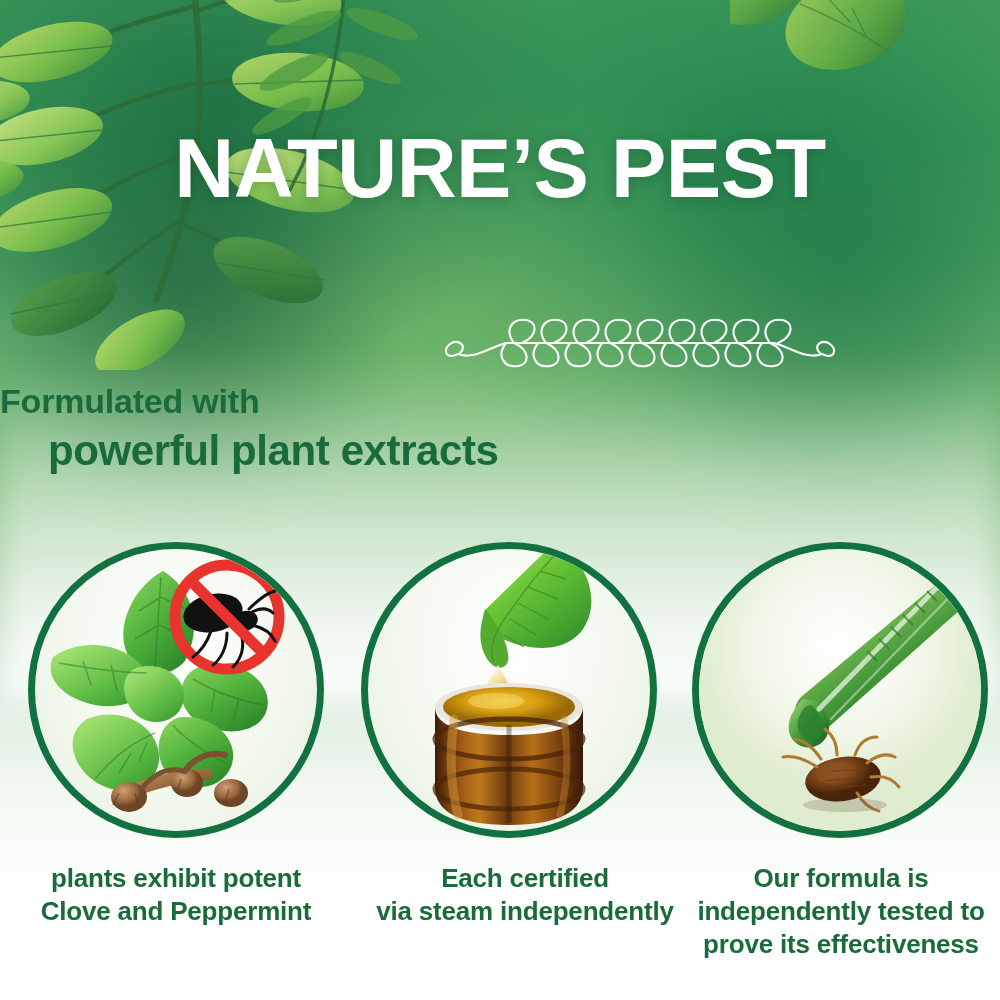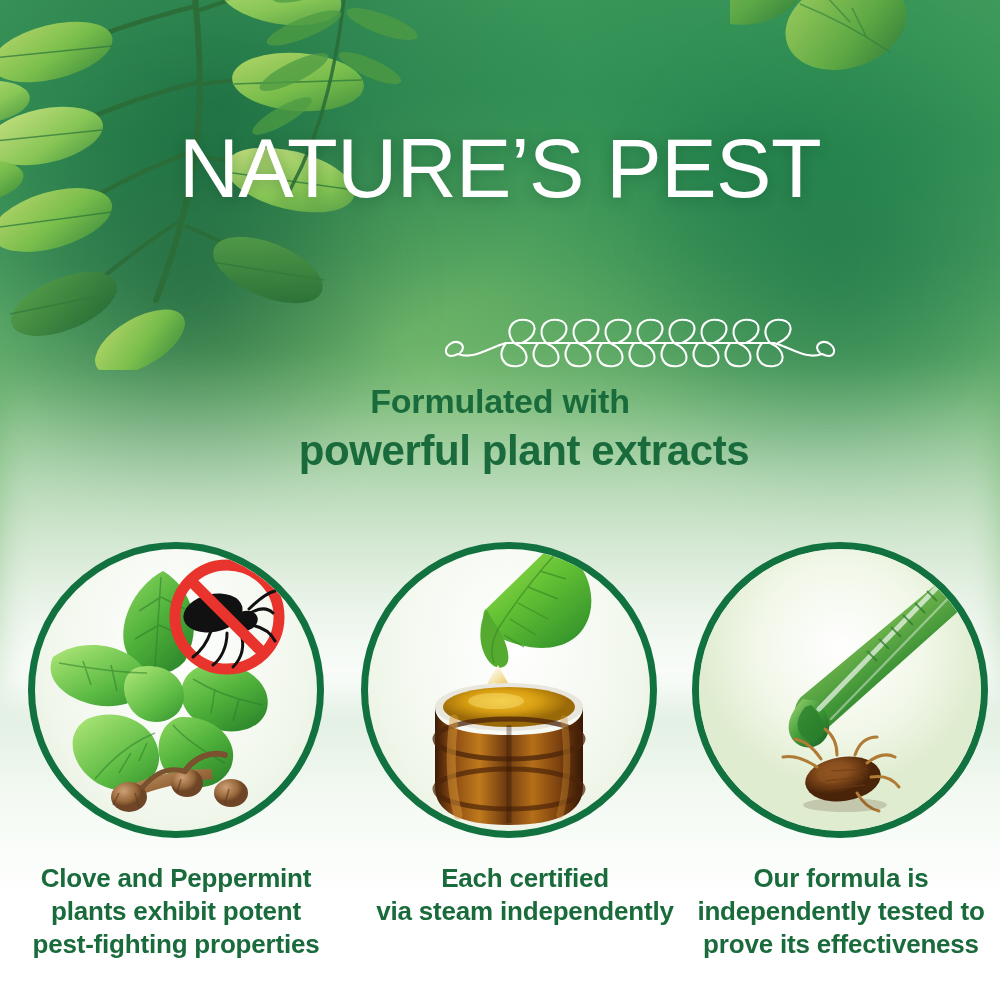--- a/index.html
+++ b/index.html
@@ -62,42 +62,42 @@
   #foliage-right { right:-30px; top:-40px; width:300px; height:260px; opacity:0.92; }
   #foliage-mid   { left:200px; top:-50px; width:300px; height:250px; opacity:0.85; }
 
   
   .headline {
     position:absolute;
     left:0; right:0;
     top:128px;
     text-align:center;
     color:#ffffff;
-    font-weight:400;
+    font-weight:700;
     font-size:83px;
     line-height:0.98;
     letter-spacing:-0.5px;
     text-shadow:0 2px 14px rgba(10,60,32,0.30);
     z-index:5;
   }
   .headline .l1 { display:block; }
   .headline .l2 { display:block; }
 
   
   #flourish {
     position:absolute;
     left:430px; top:312px;
     width:420px; height:62px;
     z-index:5;
   }
 
   
   .sub {
     position:absolute; left:0; right:0;
-    text-align:center;
+    text-align:left;
     color:#1a6b3c;
     font-weight:700;
     z-index:5;
   }
   .sub-1 { top:382px; font-size:34px; letter-spacing:-0.2px; }
   .sub-2 { top:427px; font-size:42px; letter-spacing:-0.4px;padding-left:48px; }
 
   
   .circles {
     position:absolute;
@@ -508,23 +508,22 @@
               <ellipse cx="34" cy="60" rx="42" ry="7" fill="#4a2409" opacity="0.18"></ellipse>
             </g>
           </svg>
         </div>
       </div>
     </div>
   </div>
 
   <div class="captions">
     <div class="caption" id="caption-1">
+      <span>plants exhibit potent</span>
       <span>Clove and Peppermint</span>
-      <span>plants exhibit potent</span>
-      <span>pest-fighting properties</span>
     </div>
     <div class="caption" id="caption-2">
       <span>Each certified</span>
       <span>via steam independently</span>
     </div>
     <div class="caption" id="caption-3">
       <span>Our formula is</span>
       <span>independently tested to</span>
       <span>prove its effectiveness</span>
     </div>

